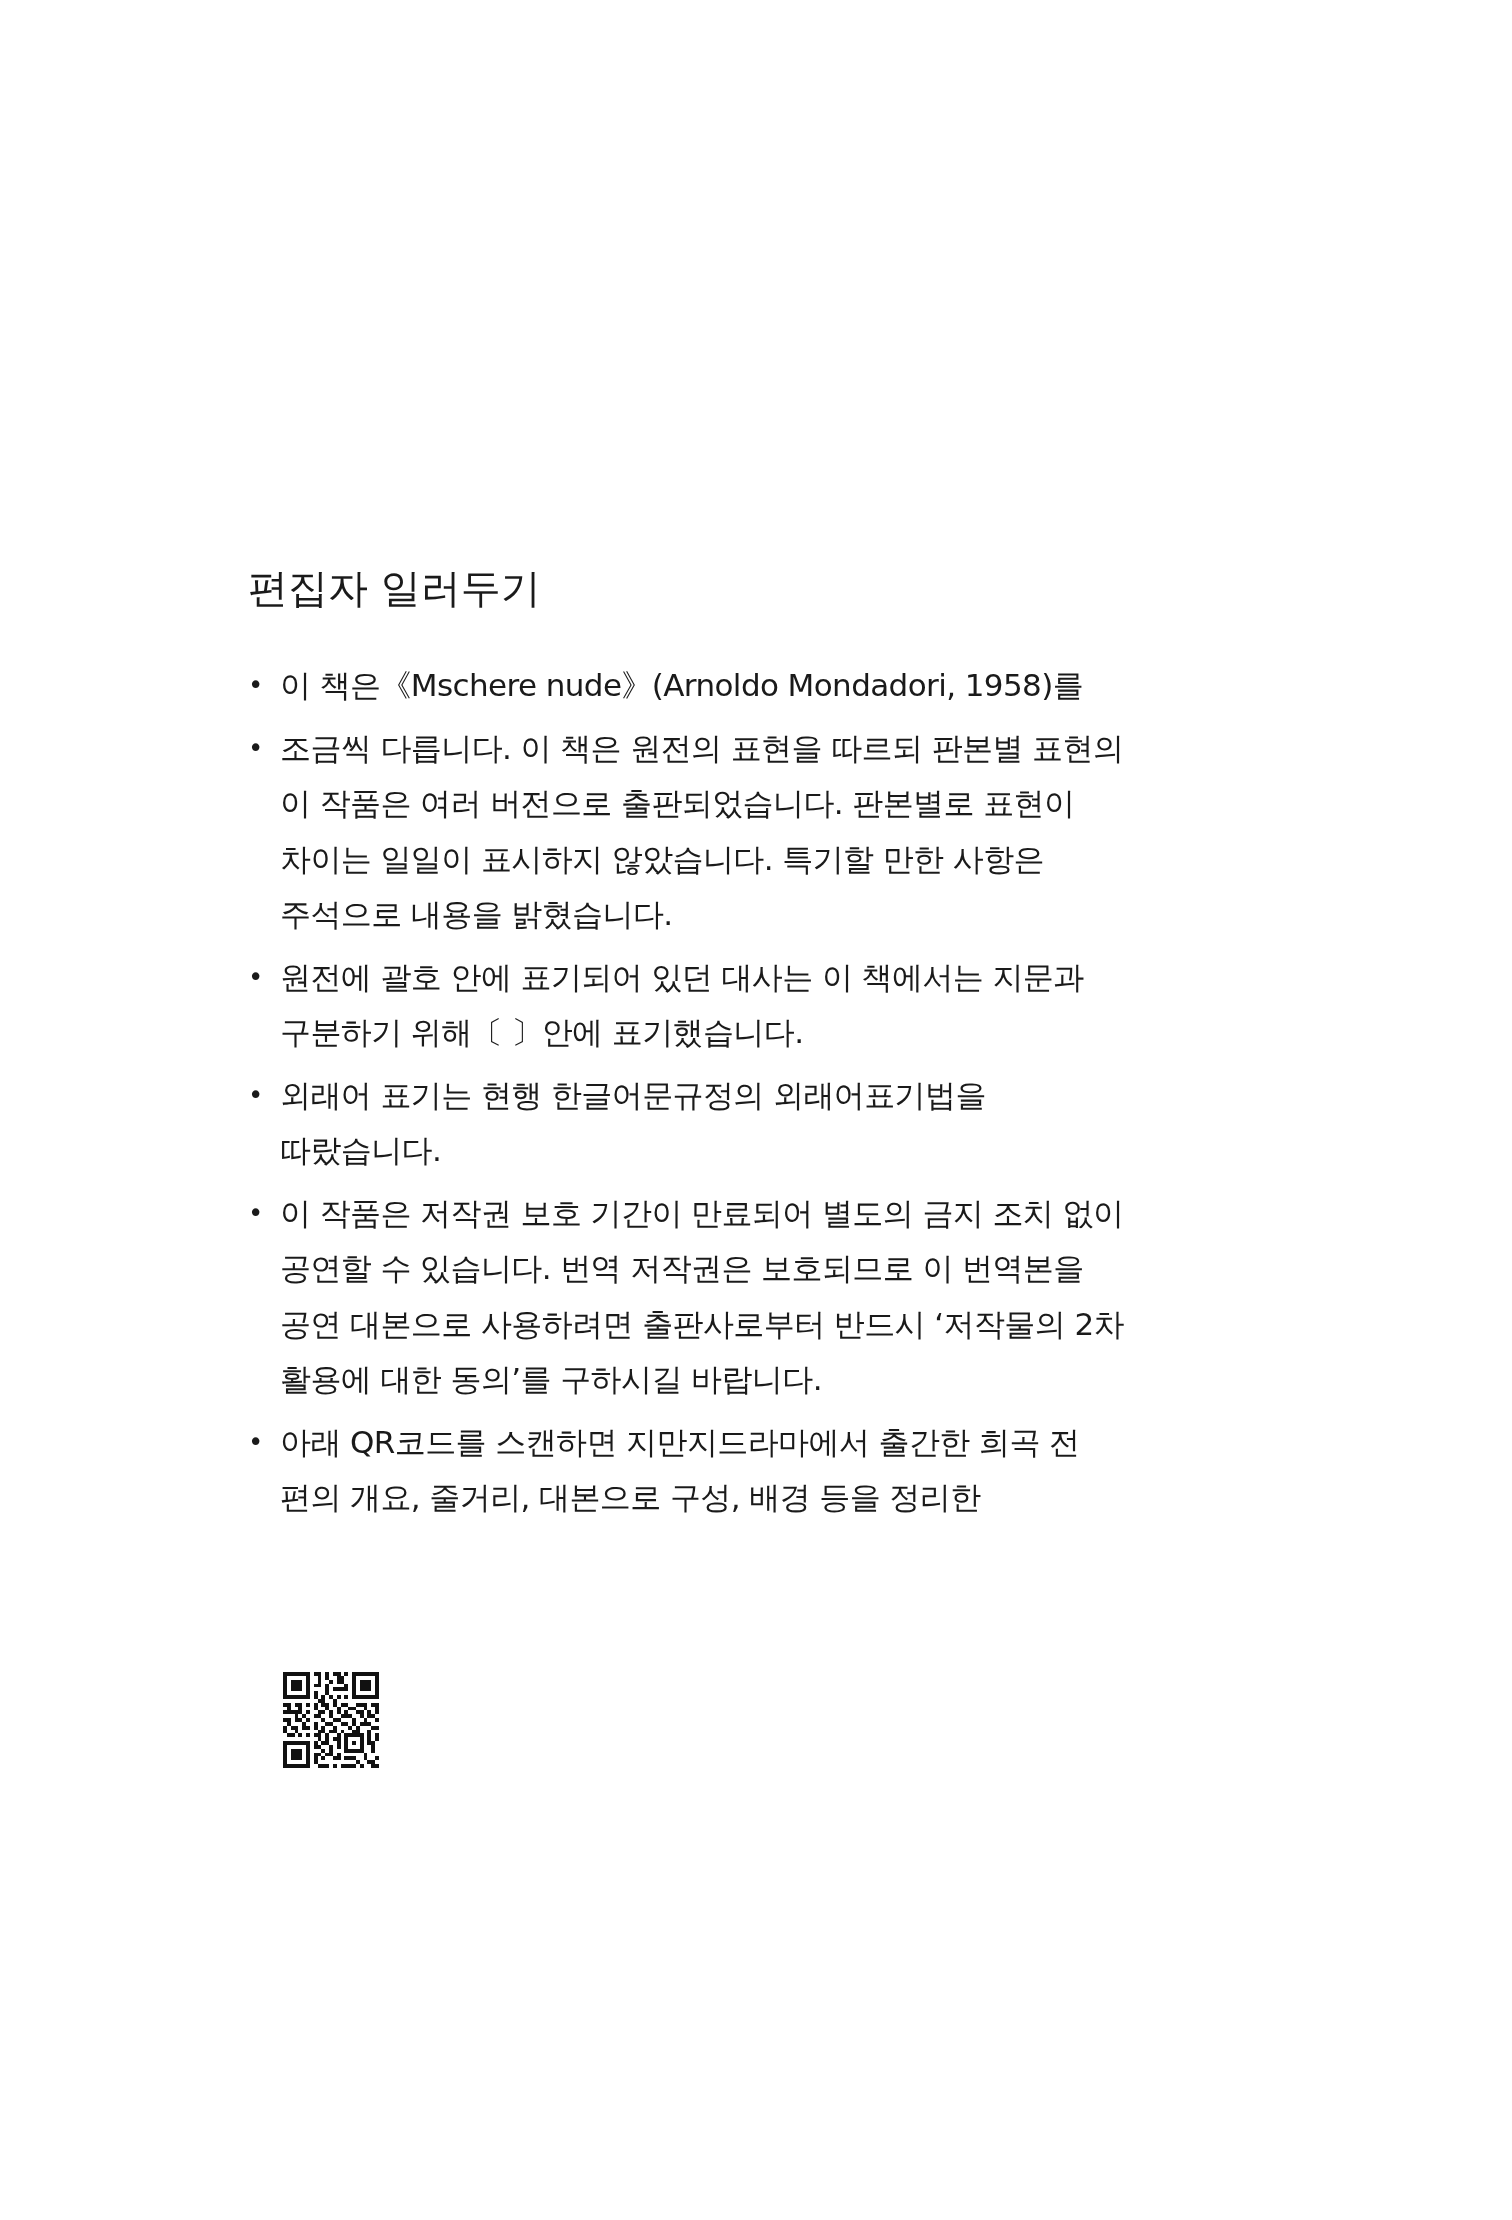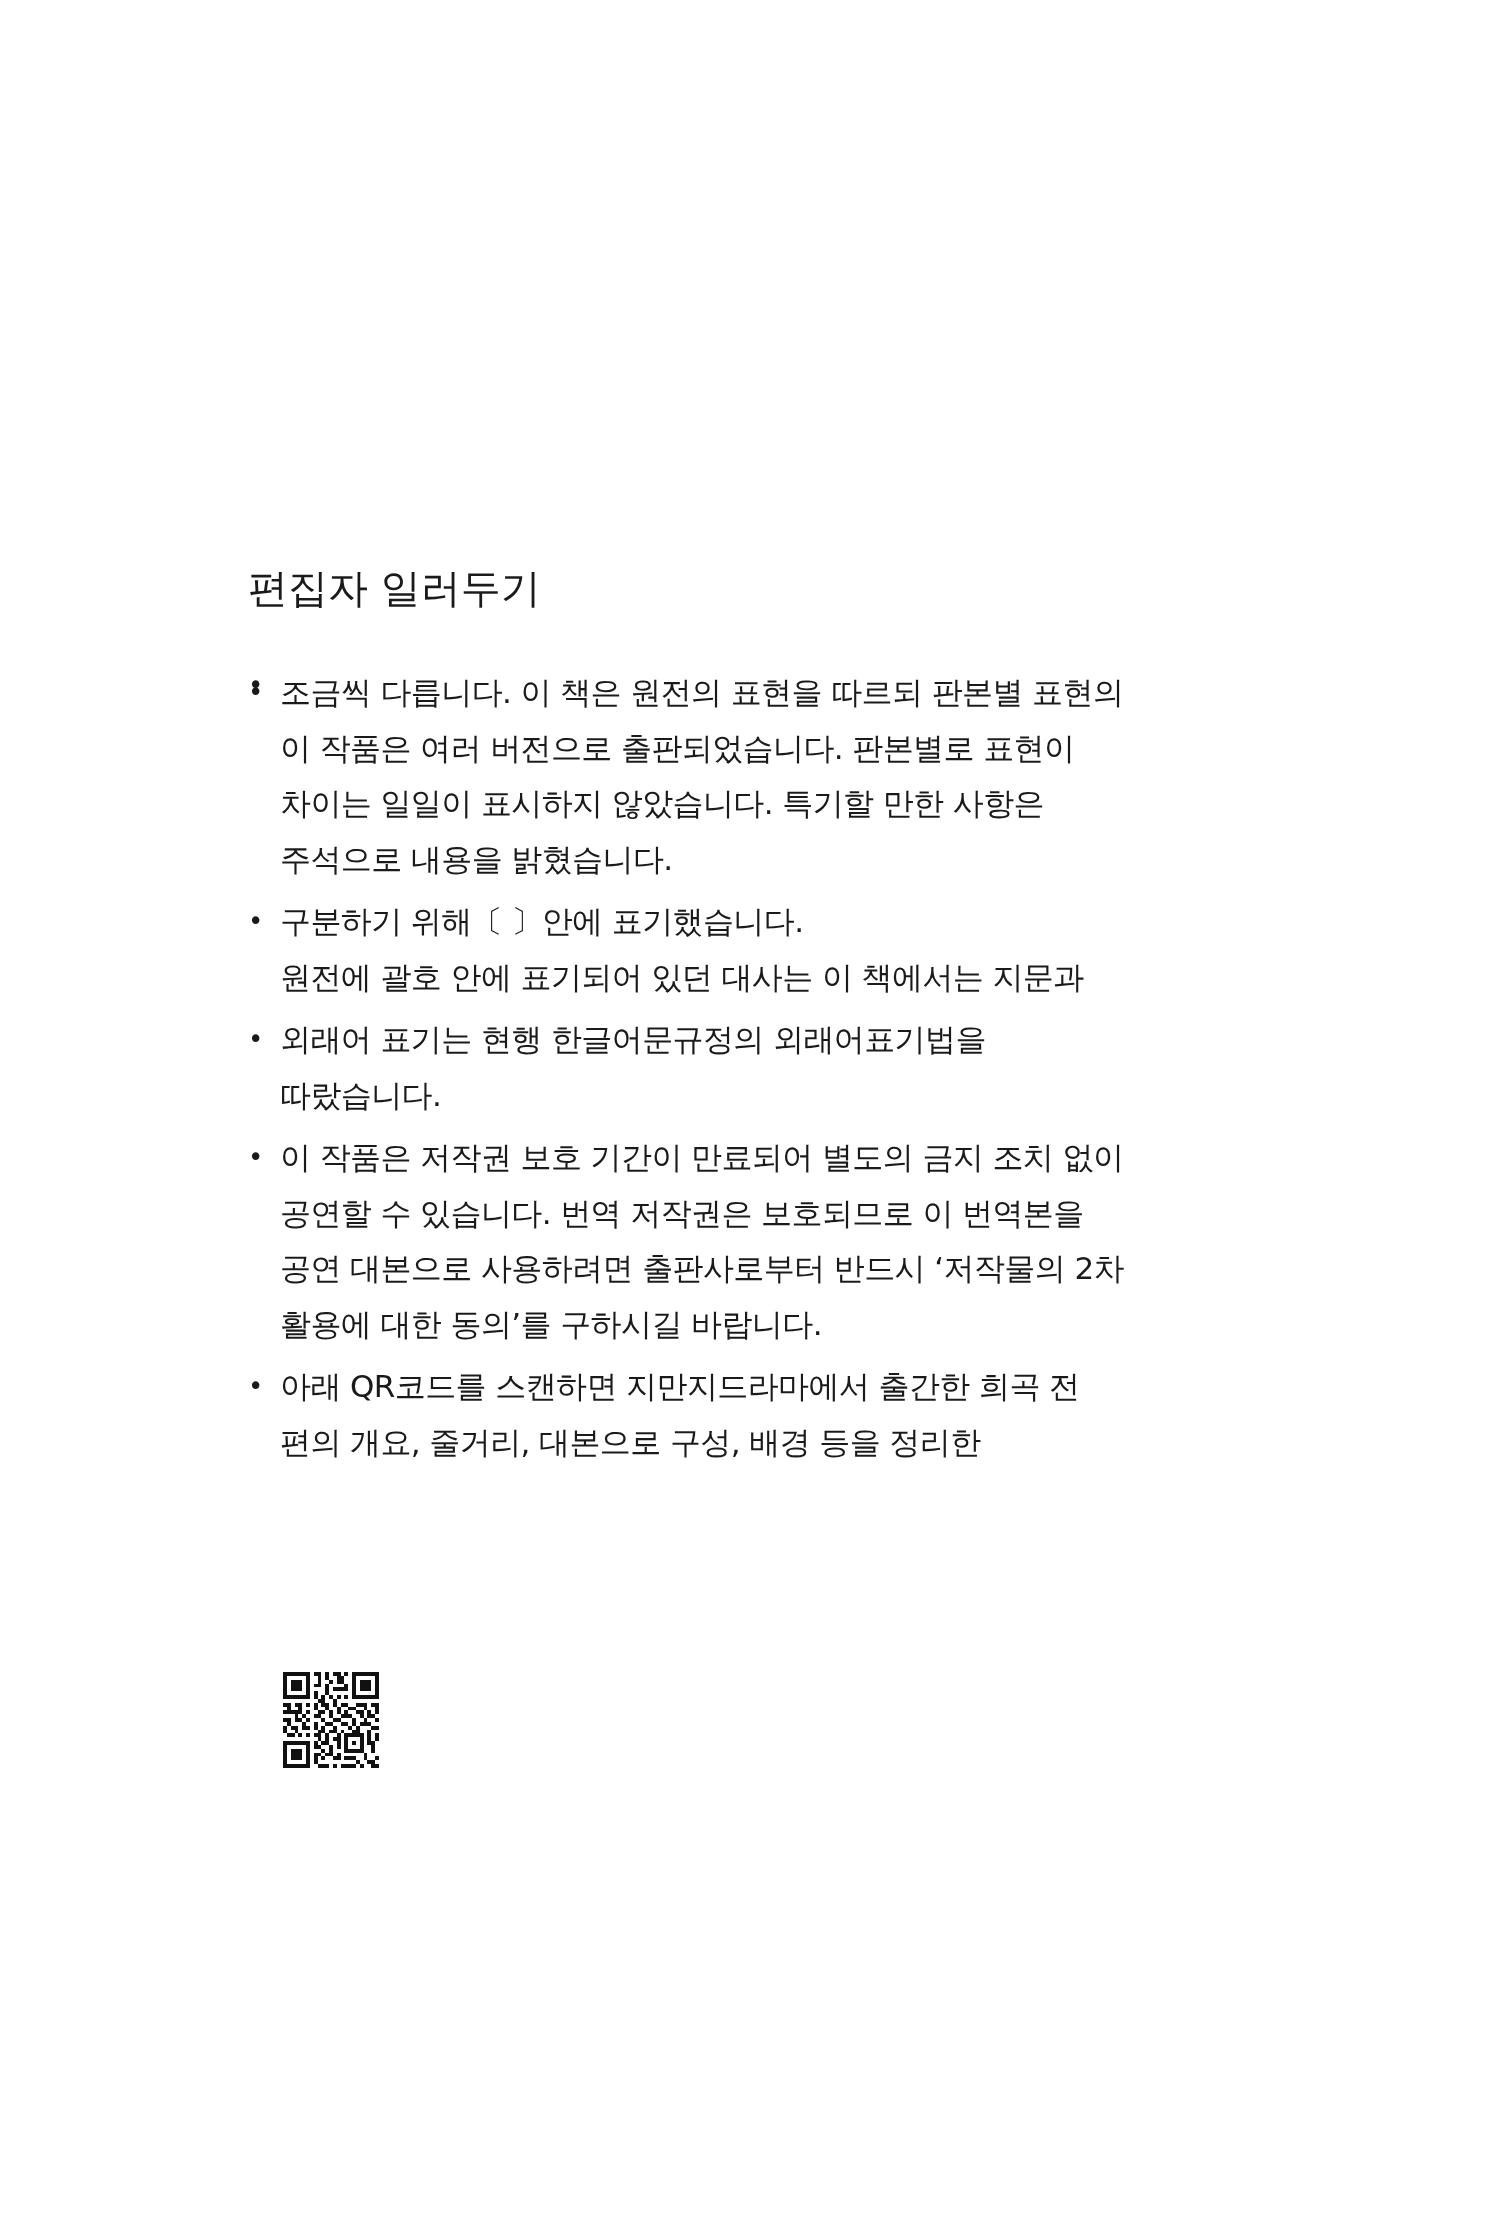--- a/index.html
+++ b/index.html
@@ -75,32 +75,33 @@
 </head>
 <body>
 
 <div class="page">
 
   <h1 class="title">편집자 일러두기</h1>
 
   <ul class="notes">
     <li class="note">
       <span class="bullet">•</span>
+      <span class="line">이 책은《Mschere nude》(Arnoldo Mondadori, 1958)를</span>
     </li>
     <li class="note">
       <span class="bullet">•</span>
       <span class="line">조금씩 다릅니다. 이 책은 원전의 표현을 따르되 판본별 표현의</span>
       <span class="line">이 작품은 여러 버전으로 출판되었습니다. 판본별로 표현이</span>
       <span class="line">차이는 일일이 표시하지 않았습니다. 특기할 만한 사항은</span>
       <span class="line">주석으로 내용을 밝혔습니다.</span>
     </li>
     <li class="note">
       <span class="bullet">•</span>
+      <span class="line">원전에 괄호 안에 표기되어 있던 대사는 이 책에서는 지문과</span>
       <span class="line">구분하기 위해〔 〕안에 표기했습니다.</span>
-      <span class="line">원전에 괄호 안에 표기되어 있던 대사는 이 책에서는 지문과</span>
     </li>
     <li class="note">
       <span class="bullet">•</span>
       <span class="line">외래어 표기는 현행 한글어문규정의 외래어표기법을</span>
       <span class="line">따랐습니다.</span>
     </li>
     <li class="note">
       <span class="bullet">•</span>
       <span class="line">이 작품은 저작권 보호 기간이 만료되어 별도의 금지 조치 없이</span>
       <span class="line">공연할 수 있습니다. 번역 저작권은 보호되므로 이 번역본을</span>

